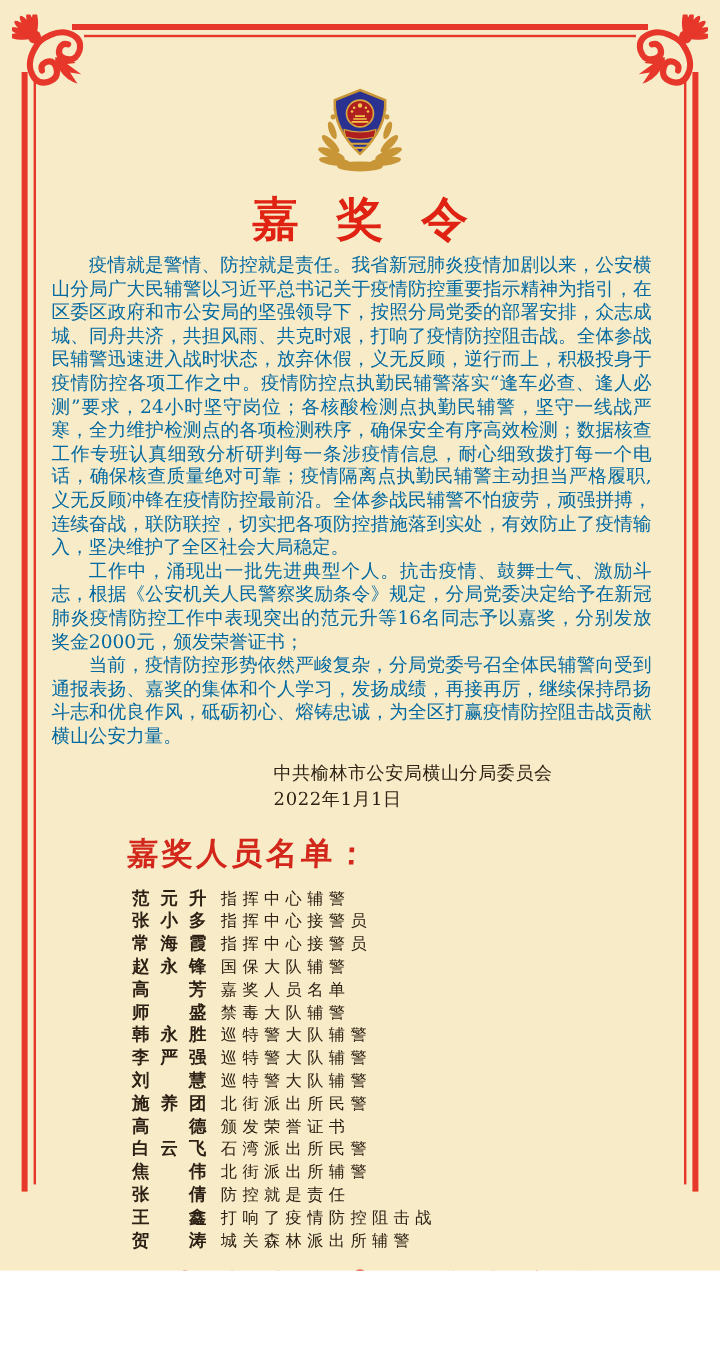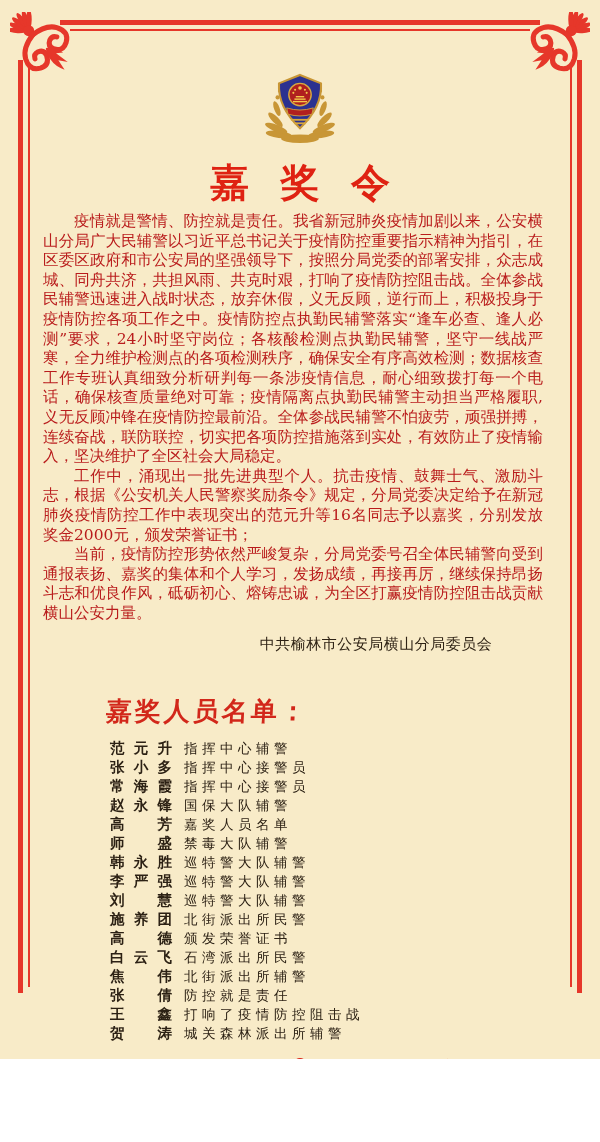--- a/index.html
+++ b/index.html
@@ -38,28 +38,28 @@
     font-size: 39px; font-weight: bold;
     color: #df2212;
     letter-spacing: 9px;
     text-indent: 9px;
   }
 
   
   .body-text {
     position: absolute; left: 43px; top: 212px; width: 500px;
     font-size: 15.5px; line-height: 19.6px;
-    color: #b91c1c;
+    color: #0369a1;
     text-align: justify;
   }
   .body-text p { margin: 0; text-indent: 2em; }
 
   .signature {
     position: absolute; left: 228px; top: 633px; width: 296px;
-    text-align: center; color: #2f2315;
+    text-align: left; color: #2f2315;
     font-size: 15px; line-height: 22px; letter-spacing: 0.5px;
   }
 
   
   .roster-heading {
     position: absolute; left: 106px; top: 694px;
     font-size: 26px; font-weight: bold;
     color: #d2271a; letter-spacing: 3px;
     transform: skewX(-3deg);
   }
@@ -223,20 +223,21 @@
   <div class="doc-title">嘉 奖 令</div>
 
   <div class="body-text">
     <p>疫情就是警情、防控就是责任。我省新冠肺炎疫情加剧以来，公安横山分局广大民辅警以习近平总书记关于疫情防控重要指示精神为指引，在区委区政府和市公安局的坚强领导下，按照分局党委的部署安排，众志成城、同舟共济，共担风雨、共克时艰，打响了疫情防控阻击战。全体参战民辅警迅速进入战时状态，放弃休假，义无反顾，逆行而上，积极投身于疫情防控各项工作之中。疫情防控点执勤民辅警落实“逢车必查、逢人必测”要求，24小时坚守岗位；各核酸检测点执勤民辅警，坚守一线战严寒，全力维护检测点的各项检测秩序，确保安全有序高效检测；数据核查工作专班认真细致分析研判每一条涉疫情信息，耐心细致拨打每一个电话，确保核查质量绝对可靠；疫情隔离点执勤民辅警主动担当严格履职,义无反顾冲锋在疫情防控最前沿。全体参战民辅警不怕疲劳，顽强拼搏，连续奋战，联防联控，切实把各项防控措施落到实处，有效防止了疫情输入，坚决维护了全区社会大局稳定。</p>
     <p>工作中，涌现出一批先进典型个人。抗击疫情、鼓舞士气、激励斗志，根据《公安机关人民警察奖励条令》规定，分局党委决定给予在新冠肺炎疫情防控工作中表现突出的范元升等16名同志予以嘉奖，分别发放奖金2000元，颁发荣誉证书；</p>
     <p>当前，疫情防控形势依然严峻复杂，分局党委号召全体民辅警向受到通报表扬、嘉奖的集体和个人学习，发扬成绩，再接再厉，继续保持昂扬斗志和优良作风，砥砺初心、熔铸忠诚，为全区打赢疫情防控阻击战贡献横山公安力量。</p>
   </div>
 
   <div class="signature">
     <div>中共榆林市公安局横山分局委员会</div>
+    <div>2022年1月1日</div>
   </div>
 
   <div class="roster-heading">嘉奖人员名单：</div>
   <div class="roster">
     <div class="roster-row">
       <span class="person-name">
           <span>范</span>
           <span>元</span>
           <span>升</span>
         </span>

